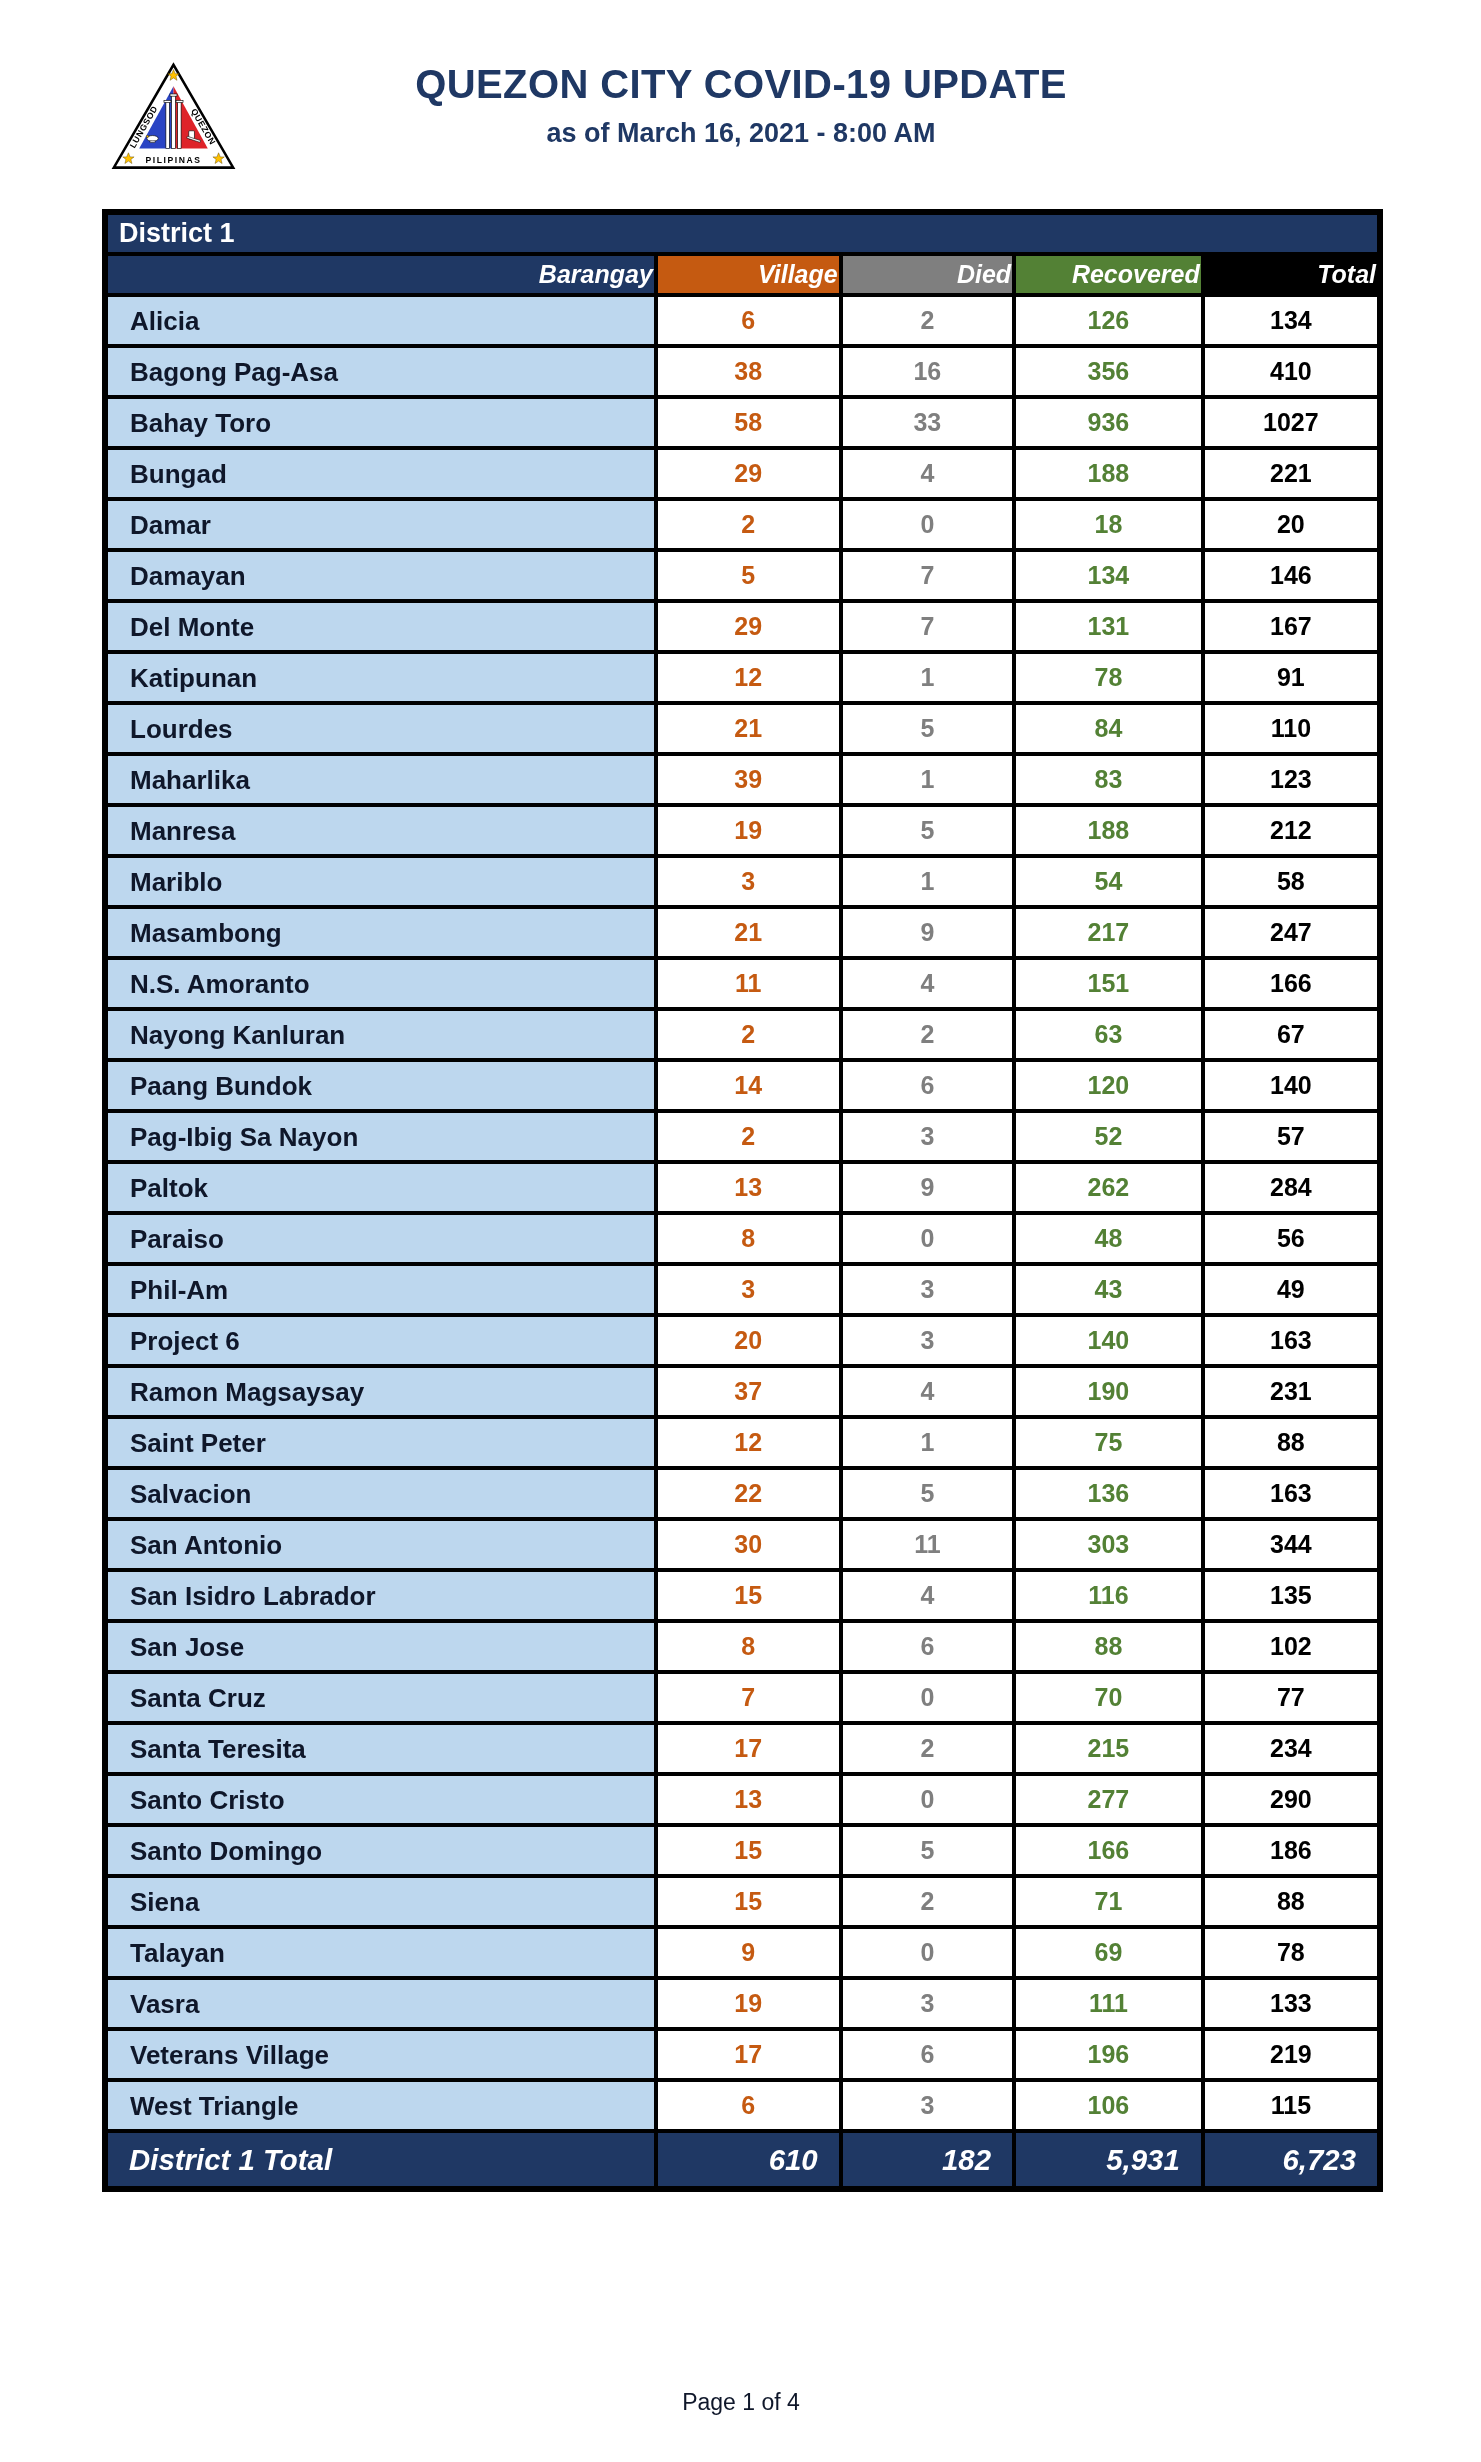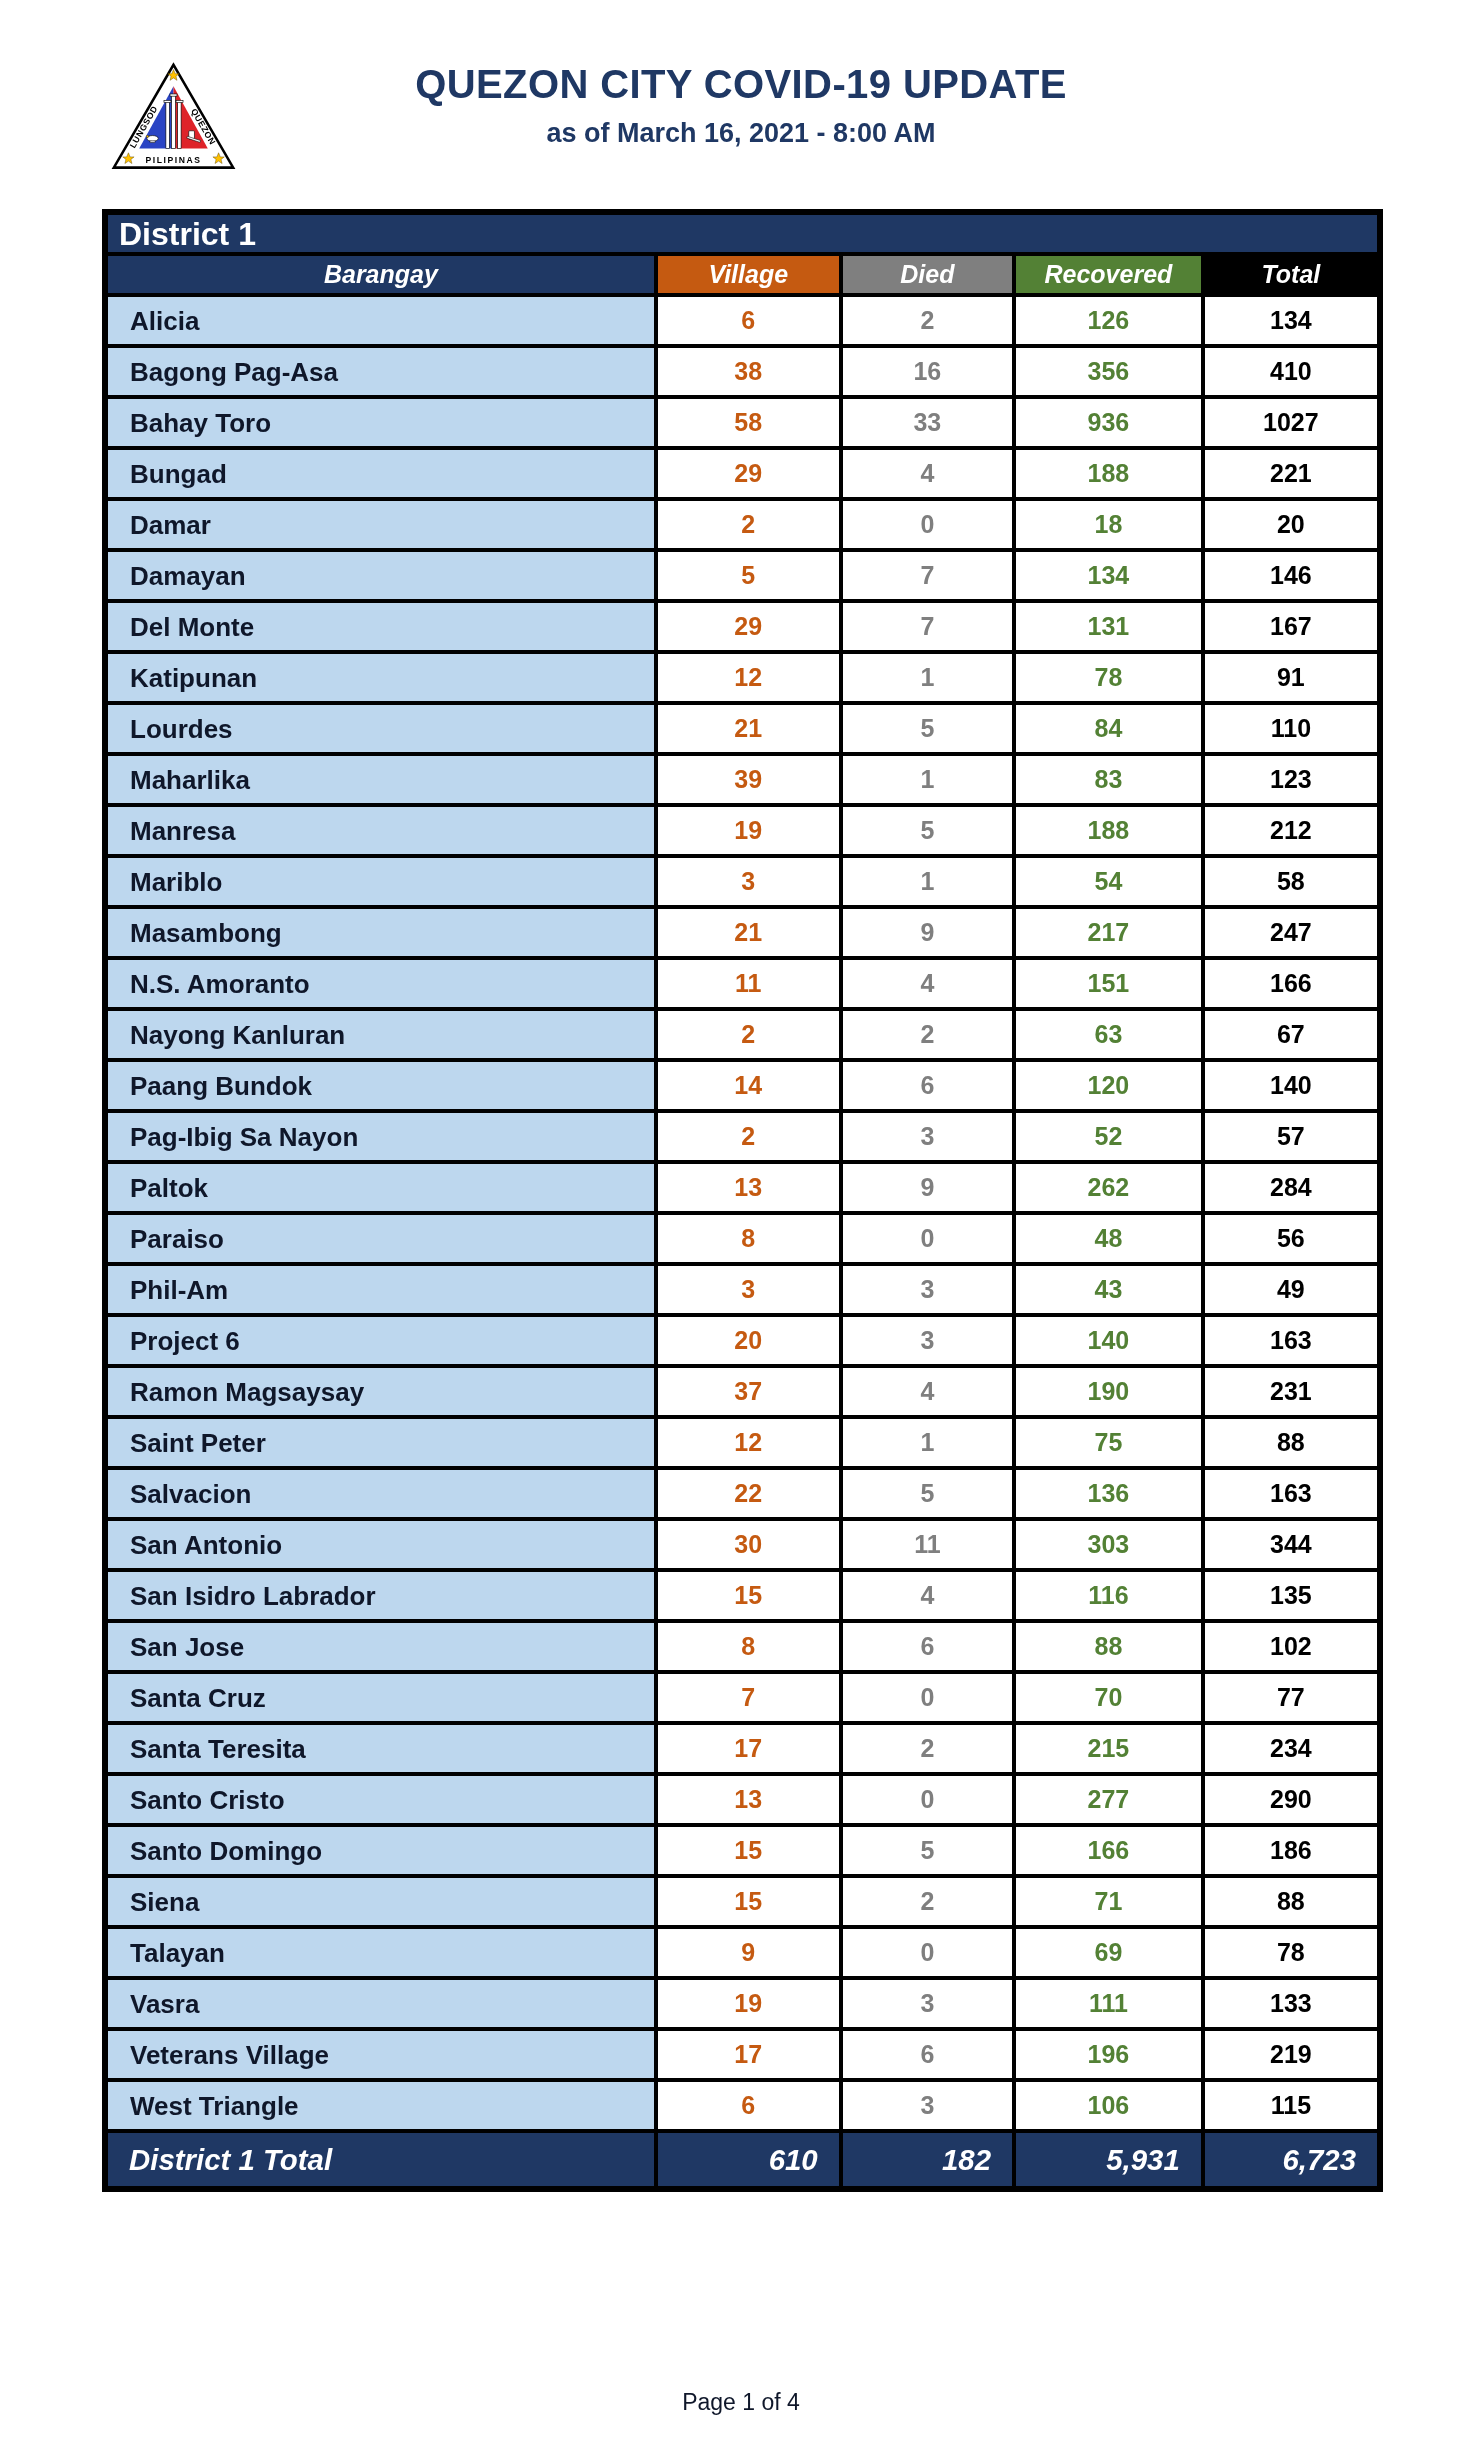--- a/index.html
+++ b/index.html
@@ -16,24 +16,24 @@
   .page-subtitle{
     position:absolute;left:0;top:118px;width:100%;text-align:center;
     font-size:27px;font-weight:bold;color:var(--navy,#1F3864);
   }
   
   .table-wrap{position:absolute;left:102px;top:209px;width:1281px;}
   table{width:100%;border-collapse:collapse;table-layout:fixed;}
   table{border:6.4px solid #000;}
   td{border:4.8px solid #000;vertical-align:middle;line-height:1;}
   .district-cell{
-    background:var(--navy,#1F3864);color:#fff;font-weight:bold;font-size:32px;
+    background:var(--navy,#1F3864);color:#fff;font-weight:bold;font-size:27px;
     text-align:left;padding:0 0 0 11px;height:37px;
   }
-  .hdr td{height:35px;color:#fff;font-weight:bold;font-style:italic;font-size:25px;text-align:center;}
+  .hdr td{height:35px;color:#fff;font-weight:bold;font-style:italic;font-size:25px;text-align:right;}
   .h-barangay{background:var(--navy,#1F3864);}
   .h-active{background:var(--active-orange,#C55A11);}
   .h-died{background:var(--died-gray,#7F7F7F);}
   .h-recovered{background:var(--recovered-green,#538135);}
   .h-total{background:var(--total-black,#000000);}
   .row td{height:45px;font-weight:bold;font-size:25px;background:#fff;}
   .row .c-name{
     background:var(--row-blue,#BDD7EE);color:#0f172a;text-align:left;
     padding-left:22px;font-size:26px;
   }

